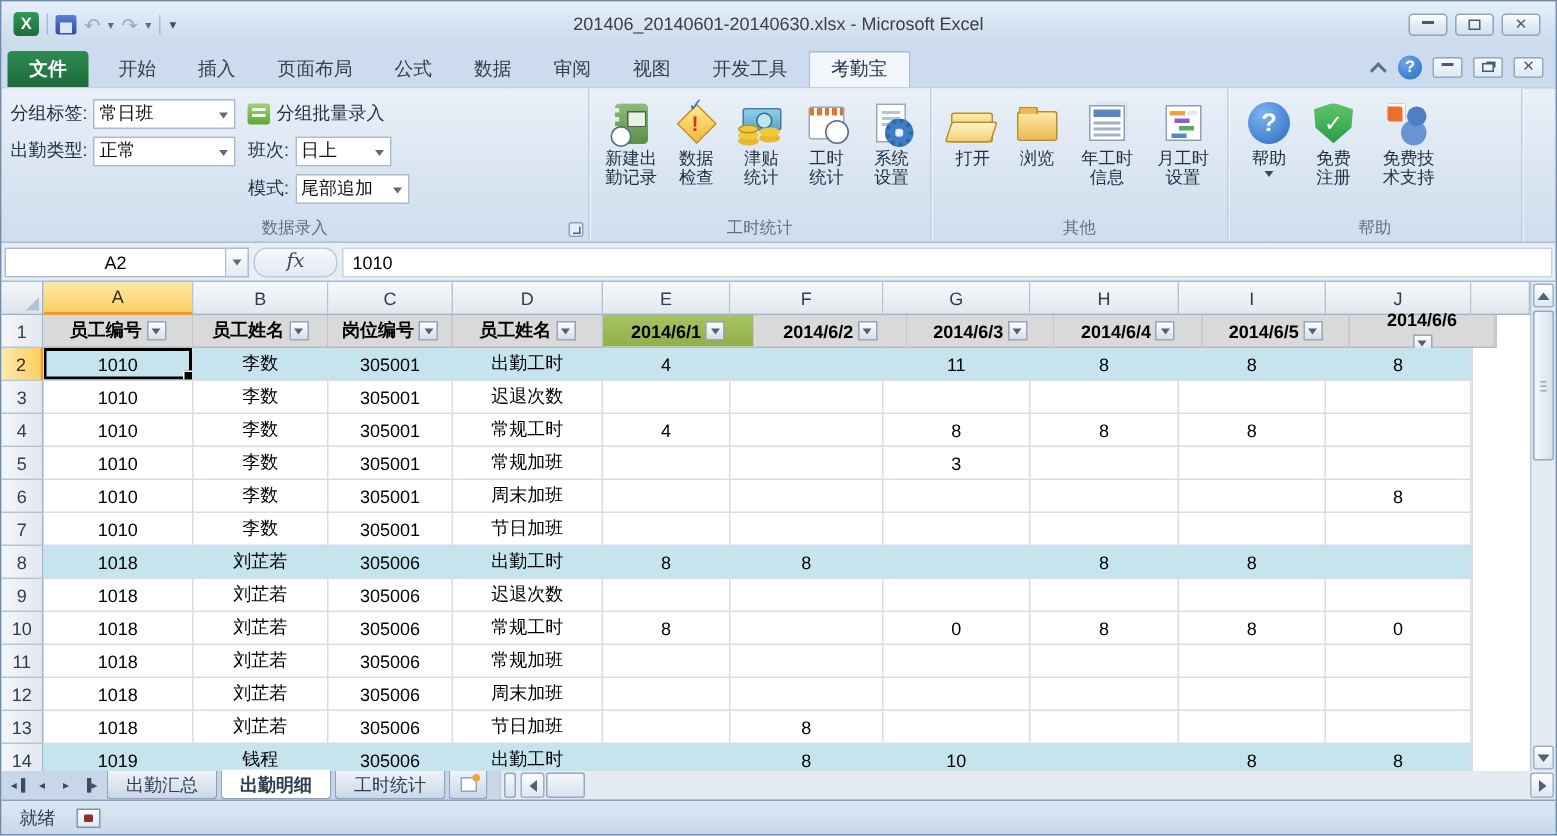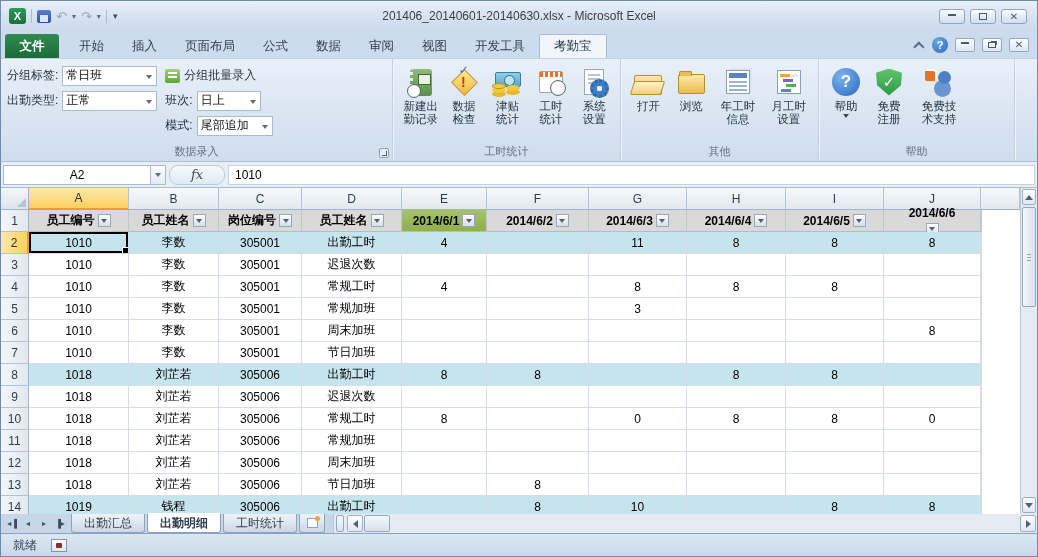--- a/index.html
+++ b/index.html
@@ -433,21 +433,21 @@
               <div class="fbtn"></div>
             </div>
             <div class="hcell" style="width: 83px;">
               <span>岗位编号</span>
               <div class="fbtn"></div>
             </div>
             <div class="hcell" style="width: 100px;">
               <span>员工姓名</span>
               <div class="fbtn"></div>
             </div>
-            <div class="hcell green" style="width: 85px;">
+            <div class="hcell green" style="width: 101px;">
               <span>2014/6/1</span>
               <div class="fbtn"></div>
             </div>
             <div class="hcell" style="width: 102px;">
               <span>2014/6/2</span>
               <div class="fbtn"></div>
             </div>
             <div class="hcell" style="width: 98px;">
               <span>2014/6/3</span>
               <div class="fbtn"></div>

